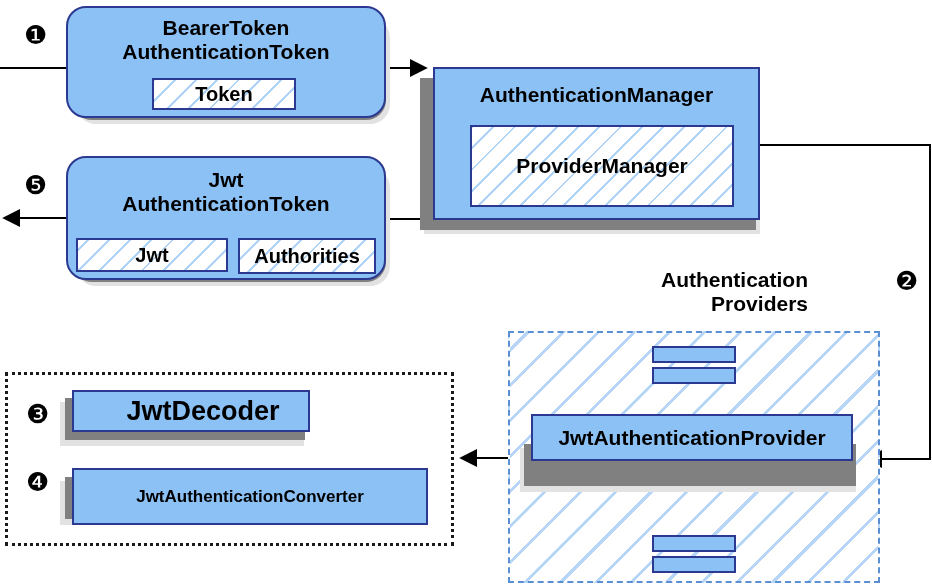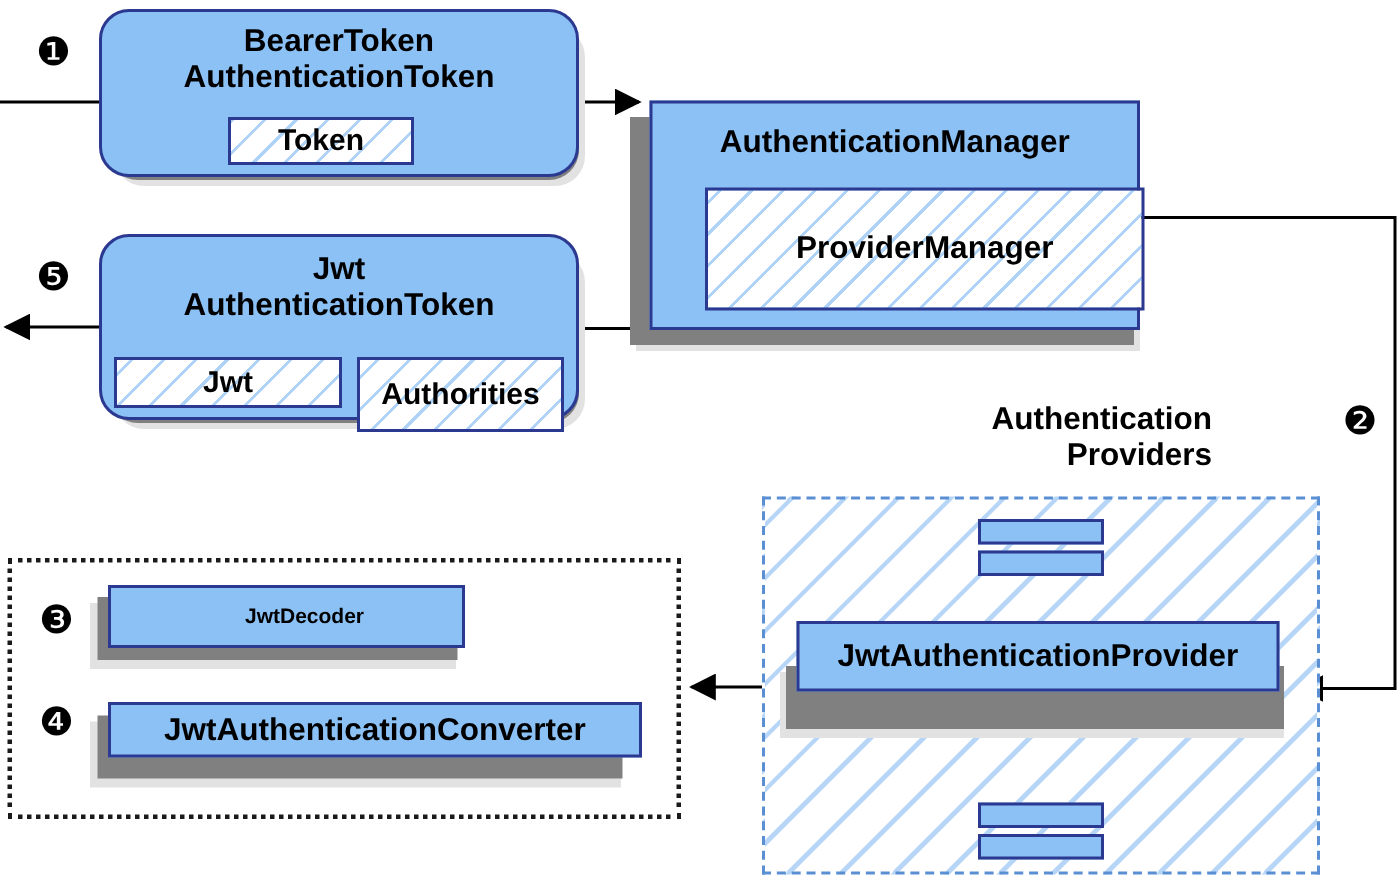--- a/index.html
+++ b/index.html
@@ -178,43 +178,43 @@
   <div class="badge" style="left:26px; top:401px;">❸</div>
   <div class="badge" style="left:26px; top:469px;">❹</div>
   <div class="badge" style="left:24px; top:172px;">❺</div>
 
   <div class="shadow-light" style="left:76px; top:18px; width:314px; height:106px; border-radius:20px;"></div>
   <div class="shadow-dark" style="left:72px; top:14px; width:314px; height:106px; border-radius:20px;"></div>
   <div class="node rounded" style="left:66px; top:6px; width:320px; height:112px; padding-top:8px; font-size:21px;">
     <div class="node-title">BearerToken
 AuthenticationToken</div>
   </div>
-  <div class="hatch-box" style="left:152px; top:78px; width:124px; height:32px; font-size:20px;">
+  <div class="hatch-box" style="left:152px; top:78px; width:144px; height:32px; font-size:20px;">
     <span>Token</span>
   </div>
 
   <div class="shadow-light" style="left:76px; top:168px; width:314px; height:118px; border-radius:20px;"></div>
   <div class="shadow-dark" style="left:72px; top:164px; width:314px; height:118px; border-radius:20px;"></div>
   <div class="node rounded" style="left:66px; top:156px; width:320px; height:124px; padding-top:10px; font-size:21px;">
     <div class="node-title">Jwt
 AuthenticationToken</div>
   </div>
   <div class="hatch-box" style="left:76px; top:238px; width:152px; height:34px; font-size:20px;">
     <span>Jwt</span>
   </div>
-  <div class="hatch-box" style="left:238px; top:238px; width:138px; height:50px; font-size:20px;">
+  <div class="hatch-box" style="left:238px; top:238px; width:138px; height:36px; font-size:20px;">
     <span>Authorities</span>
   </div>
 
   <div class="shadow-light" style="left:424px; top:82px; width:336px; height:152px;"></div>
   <div class="shadow-dark" style="left:420px; top:78px; width:336px; height:152px;"></div>
   <div class="node" style="left:433px; top:67px; width:327px; height:153px; padding-top:14px; font-size:21px;">
     <div class="node-title">AuthenticationManager</div>
   </div>
-  <div class="hatch-box" style="left:470px; top:125px; width:293px; height:82px; font-size:21px;">
+  <div class="hatch-box" style="left:470px; top:125px; width:264px; height:82px; font-size:21px;">
     <span>ProviderManager</span>
   </div>
 
   <div class="region-label" style="left:568px; top:268px; width:240px; font-size:21px;text-align:right;">Authentication
 Providers</div>
 
   <div class="hatch-region" style="left:508px; top:331px; width:372px; height:252px;"></div>
 
   <div class="bar" style="left:652px; top:346px; width:84px; height:17px;"></div>
   <div class="bar" style="left:652px; top:367px; width:84px; height:17px;"></div>
@@ -225,23 +225,23 @@
     <div class="node-title">JwtAuthenticationProvider</div>
   </div>
 
   <div class="bar" style="left:652px; top:535px; width:84px; height:17px;"></div>
   <div class="bar" style="left:652px; top:556px; width:84px; height:17px;"></div>
 
   <div class="dotted-region" style="left:5px; top:372px; width:449px; height:174px;"></div>
 
   <div class="shadow-light" style="left:60px; top:402px; width:244px; height:44px;"></div>
   <div class="shadow-dark" style="left:65px; top:398px; width:240px; height:42px;"></div>
-  <div class="node" style="left:72px; top:390px; width:238px; height:42px; justify-content:center; font-size:14px;padding-left:24px;">
+  <div class="node" style="left:72px; top:390px; width:238px; height:42px; justify-content:center; font-size:27px;padding-left:24px;">
     <div class="node-title">JwtDecoder</div>
   </div>
 
   <div class="shadow-light" style="left:60px; top:481px; width:354px; height:44px;"></div>
   <div class="shadow-dark" style="left:65px; top:477px; width:350px; height:42px;"></div>
-  <div class="node" style="left:72px; top:468px; width:356px; height:37px; justify-content:center; font-size:21px;">
+  <div class="node" style="left:72px; top:468px; width:356px; height:57px; justify-content:center; font-size:17px;">
     <div class="node-title">JwtAuthenticationConverter</div>
   </div>
 
 </div>
 
 </body></html>

